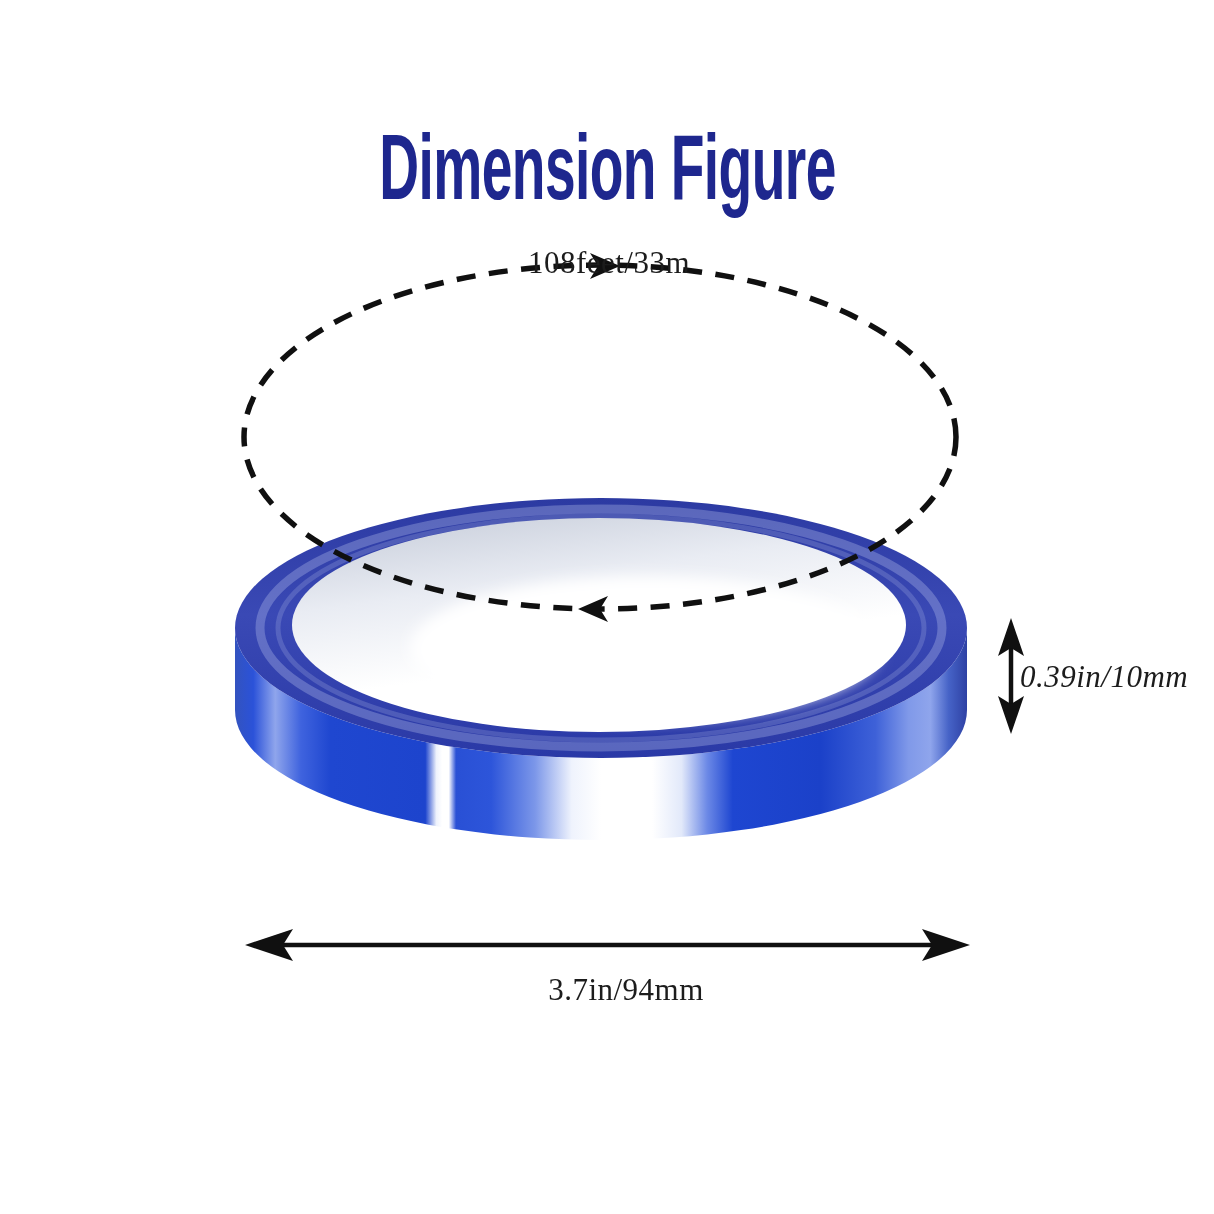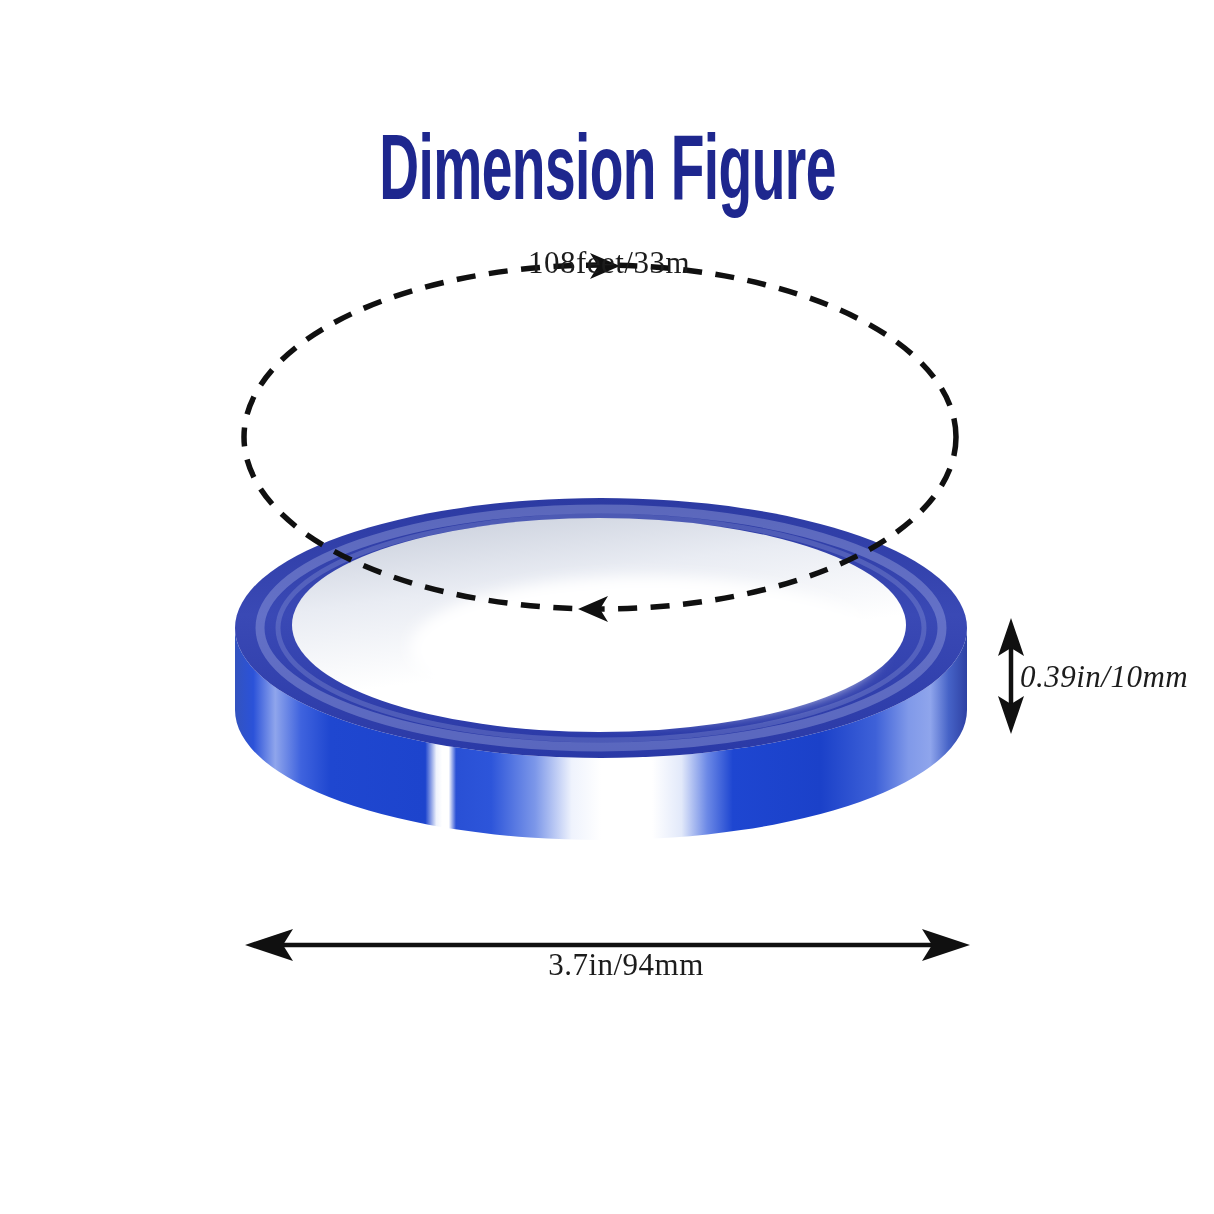--- a/index.html
+++ b/index.html
@@ -34,21 +34,21 @@
     position:absolute;
     font-family:"Liberation Serif","DejaVu Serif",serif;
     font-size:31px;
     line-height:1;
     letter-spacing:0.5px;
     color:var(--label-color);
     white-space:nowrap;
   }
   .label-length{top:215px;left:609px;transform:translateX(-50%);margin-top:32px;}
   .label-width{top:661px;left:1020px;font-style:italic;}
-  .label-diameter{top:949px;left:626px;transform:translateX(-50%);}
+  .label-diameter{top:974px;left:626px;transform:translateX(-50%);}
 </style>
 </head>
 <body>
 
 <div class="canvas">
 
   <svg class="figure-svg" viewBox="0 0 1214 1214" aria-hidden="true">
     <defs>
       <linearGradient id="gSide" x1="0" y1="0" x2="1" y2="0">
         <stop offset="0" stop-color="#3353bf"></stop>

